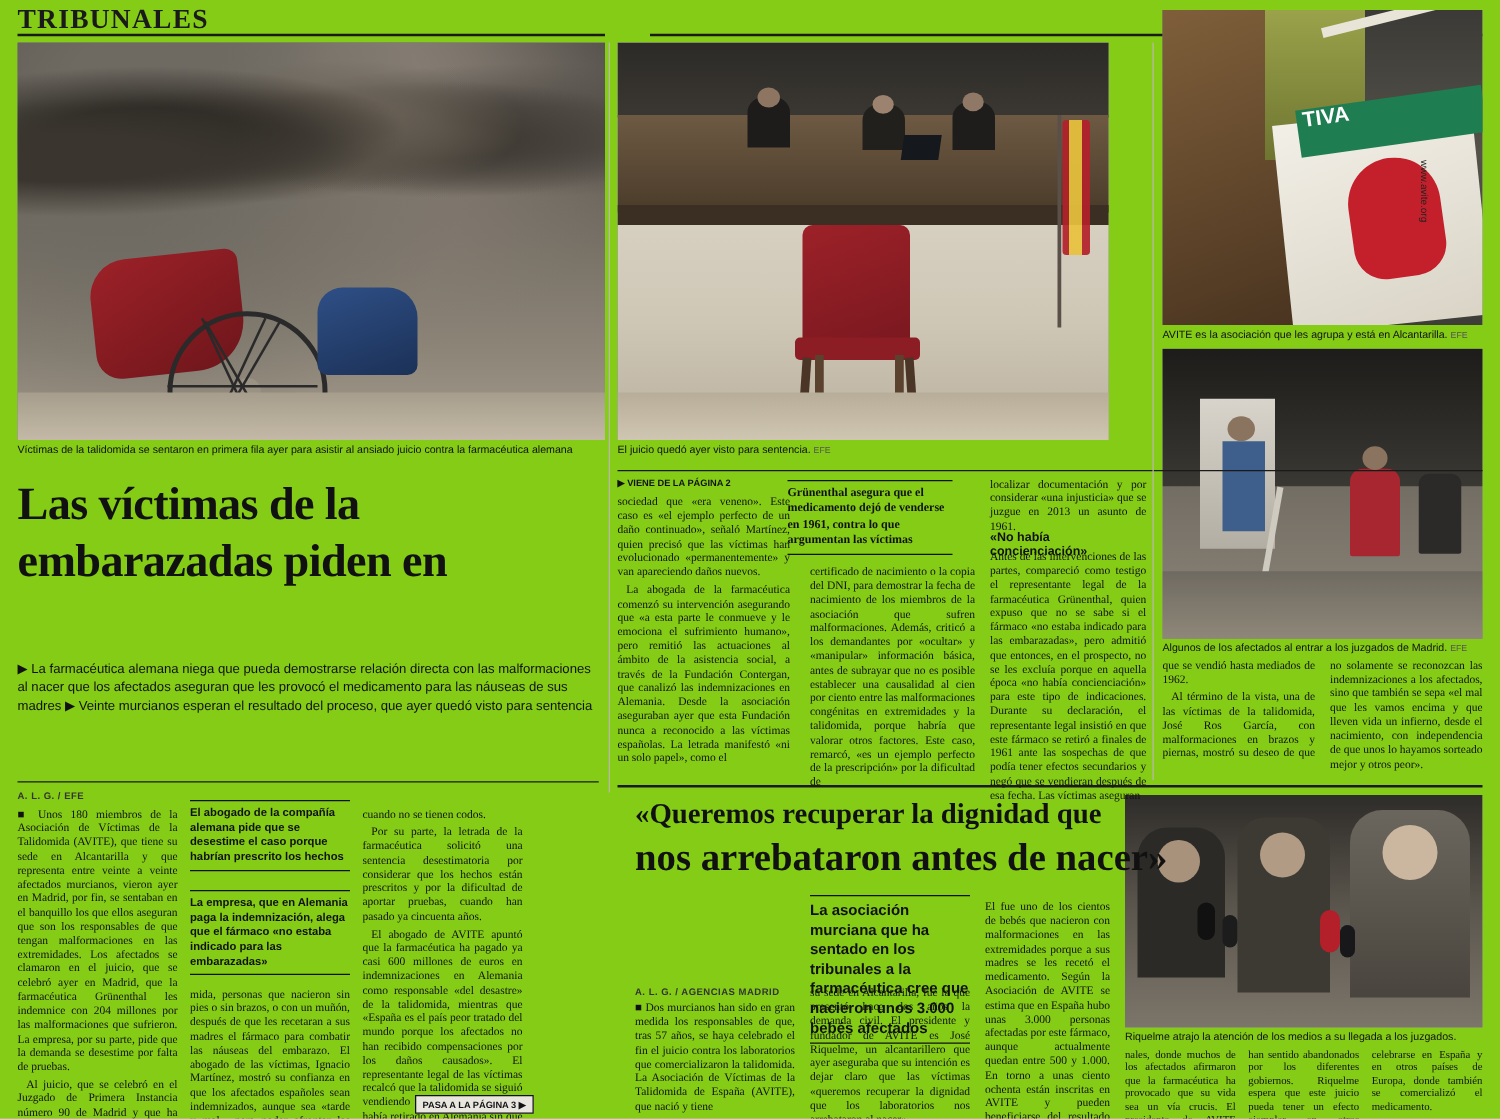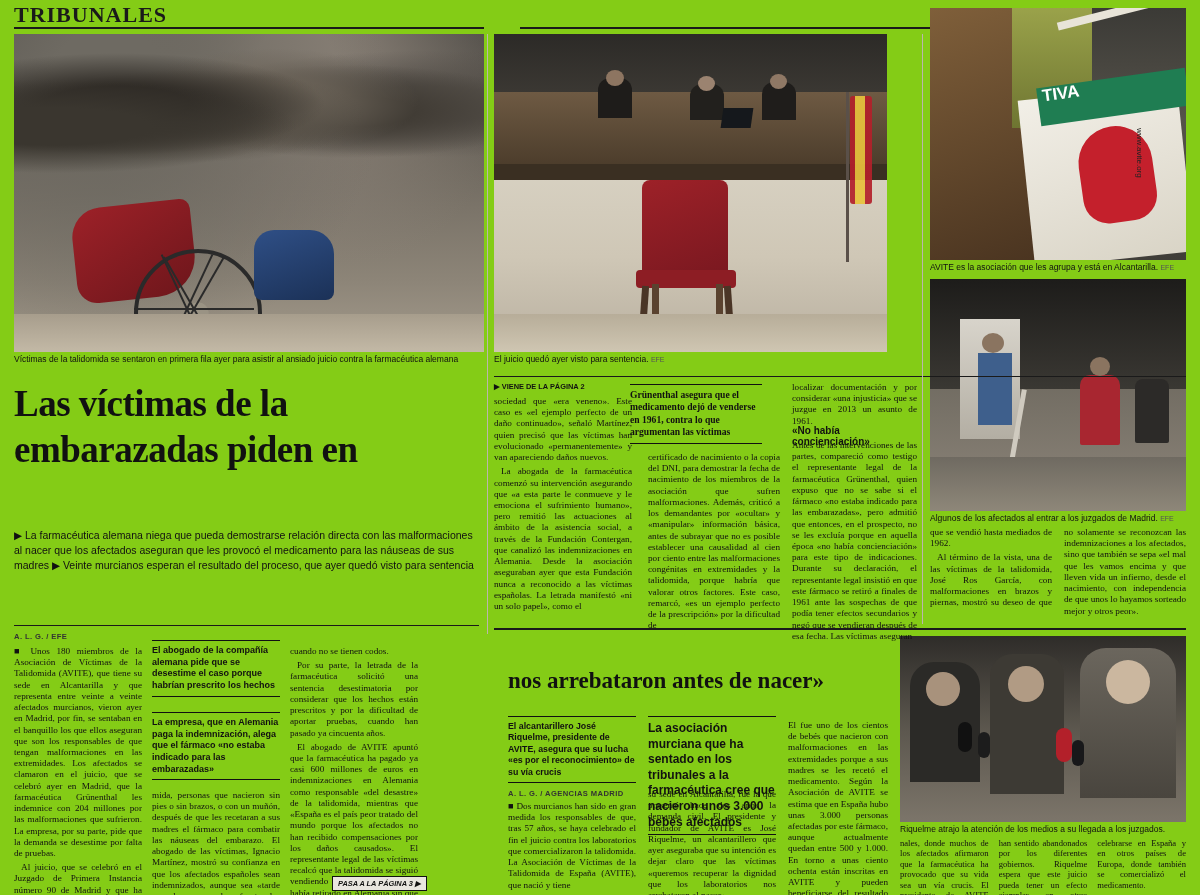--- a/index.html
+++ b/index.html
@@ -177,21 +177,21 @@
   <div class="col" style="left:152px;top:790px;width:128px;">
     <p class="first">mida, personas que nacieron sin pies o sin brazos, o con un muñón, después de que les recetaran a sus madres el fármaco para combatir las náuseas del embarazo. El abogado de las víctimas, Ignacio Martínez, mostró su confianza en que los afectados españoles sean indemnizados, aunque sea «tarde y mal», para poder afrontar las limitaciones de su vida diaria, como las dificultades derivadas del baño</p>
   </div>
 
   <div class="col" style="left:290px;top:646px;width:128px;">
     <p class="first">cuando no se tienen codos.</p>
     <p>Por su parte, la letrada de la farmacéutica solicitó una sentencia desestimatoria por considerar que los hechos están prescritos y por la dificultad de aportar pruebas, cuando han pasado ya cincuenta años.</p>
     <p>El abogado de AVITE apuntó que la farmacéutica ha pagado ya casi 600 millones de euros en indemnizaciones en Alemania como responsable «del desastre» de la talidomida, mientras que «España es el país peor tratado del mundo porque los afectados no han recibido compensaciones por los daños causados». El representante legal de las víctimas recalcó que la talidomida se siguió vendiendo en España cuando se había retirado en Alemania sin que la farmacéutica hiciera nada por transmitirle a la</p>
   </div>
 
-  <div class="jump" style="left:332px;top:876px;font-style:italic;">PASA A LA PÁGINA 3 ▶</div>
+  <div class="jump" style="left:332px;top:876px;">PASA A LA PÁGINA 3 ▶</div>
 
   <div class="kicker" style="position:absolute;left:494px;top:382px;">▶ VIENE DE LA PÁGINA 2</div>
   <div class="rule" style="left:494px;top:376px;width:692px;height:1px;"></div>
 
   <div class="col" style="left:494px;top:396px;width:138px;">
     <p class="first">sociedad que «era veneno». Este caso es «el ejemplo perfecto de un daño continuado», señaló Martínez, quien precisó que las víctimas han evolucionado «permanentemente» y van apareciendo daños nuevos.</p>
     <p>La abogada de la farmacéutica comenzó su intervención asegurando que «a esta parte le conmueve y le emociona el sufrimiento humano», pero remitió las actuaciones al ámbito de la asistencia social, a través de la Fundación Contergan, que canalizó las indemnizaciones en Alemania. Desde la asociación aseguraban ayer que esta Fundación nunca a reconocido a las víctimas españolas. La letrada manifestó «ni un solo papel», como el</p>
   </div>
 
   <div class="boxnote" style="left:630px;top:384px;width:132px;border-top:1.5px solid #111;border-bottom:1.5px solid #111;padding:4px 0;font-family:Liberation Serif, serif;">
@@ -210,25 +210,23 @@
     <p class="first">Antes de las intervenciones de las partes, compareció como testigo el representante legal de la farmacéutica Grünenthal, quien expuso que no se sabe si el fármaco «no estaba indicado para las embarazadas», pero admitió que entonces, en el prospecto, no se les excluía porque en aquella época «no había concienciación» para este tipo de indicaciones. Durante su declaración, el representante legal insistió en que este fármaco se retiró a finales de 1961 ante las sospechas de que podía tener efectos secundarios y negó que se vendieran después de esa fecha. Las víctimas aseguran</p>
   </div>
 
   <div class="col" style="left:930px;top:527px;width:256px;column-count:2;column-gap:12px;">
     <p class="first">que se vendió hasta mediados de 1962.</p>
     <p>Al término de la vista, una de las víctimas de la talidomida, José Ros García, con malformaciones en brazos y piernas, mostró su deseo de que no solamente se reconozcan las indemnizaciones a los afectados, sino que también se sepa «el mal que les vamos encima y que lleven vida un infierno, desde el nacimiento, con independencia de que unos lo hayamos sorteado mejor y otros peor».</p>
   </div>
 
   <div class="rule" style="left:494px;top:628px;width:692px;height:2px;"></div>
 
-  <div class="hl" style="left:508px;top:668px;font-size:23px;">nos arrebataron antes de nacer»</div>
-
-  <div class="boxnote" style="left:508px;top:716px;width:128px;border-top:1.5px solid #111;border-bottom:1.5px solid #111;padding:4px 0;font-size:8.8px;">
-    <span>El alcantarillero José Riquelme, presidente de AVITE, asegura que su lucha «es por el reconocimiento» de su vía crucis</span>
-  </div>
+  <div class="hl" style="left:508px;top:638px;font-size:23px;">«Queremos recuperar la dignidad que</div>
+  <div class="hl" style="left:508px;top:668px;font-size:31px;">nos arrebataron antes de nacer»</div>
+
   <div class="boxnote" style="left:648px;top:716px;width:128px;border-top:1.5px solid #111;border-bottom:1.5px solid #111;padding:4px 0;font-size:12px;">
     <span>La asociación murciana que ha sentado en los tribunales a la farmacéutica cree que nacieron unos 3.000 bebés afectados</span>
   </div>
 
   <div class="byline" style="position:absolute;left:508px;top:789px;text-align:center;">A. L. G. / AGENCIAS MADRID</div>
 
   <div class="col" style="left:508px;top:801px;width:128px;">
     <p class="first">■ Dos murcianos han sido en gran medida los responsables de que, tras 57 años, se haya celebrado el fin el juicio contra los laboratorios que comercializaron la talidomida. La Asociación de Víctimas de la Talidomida de España (AVITE), que nació y tiene</p>
   </div>
   <div class="col" style="left:648px;top:789px;width:128px;">

